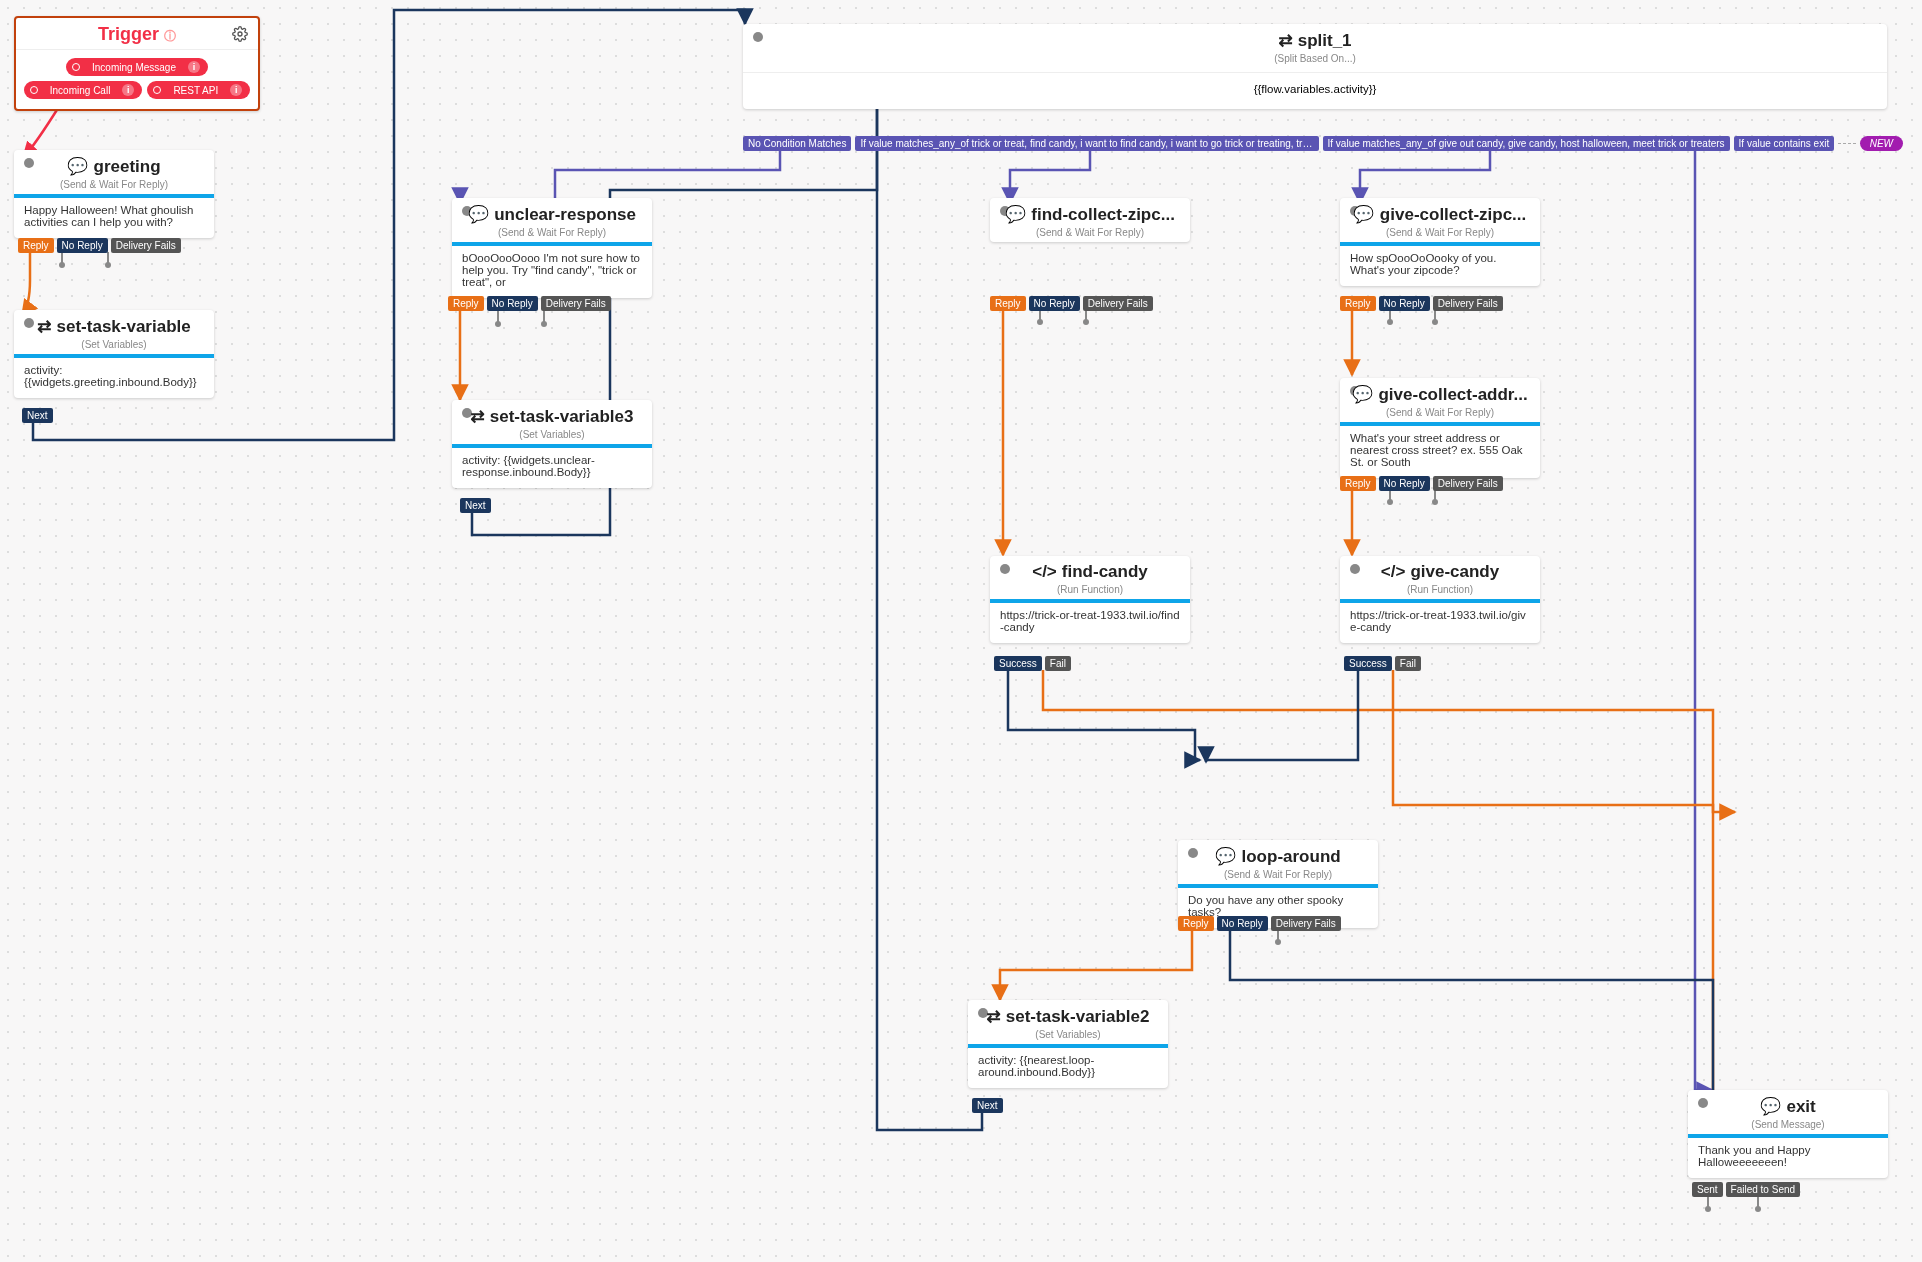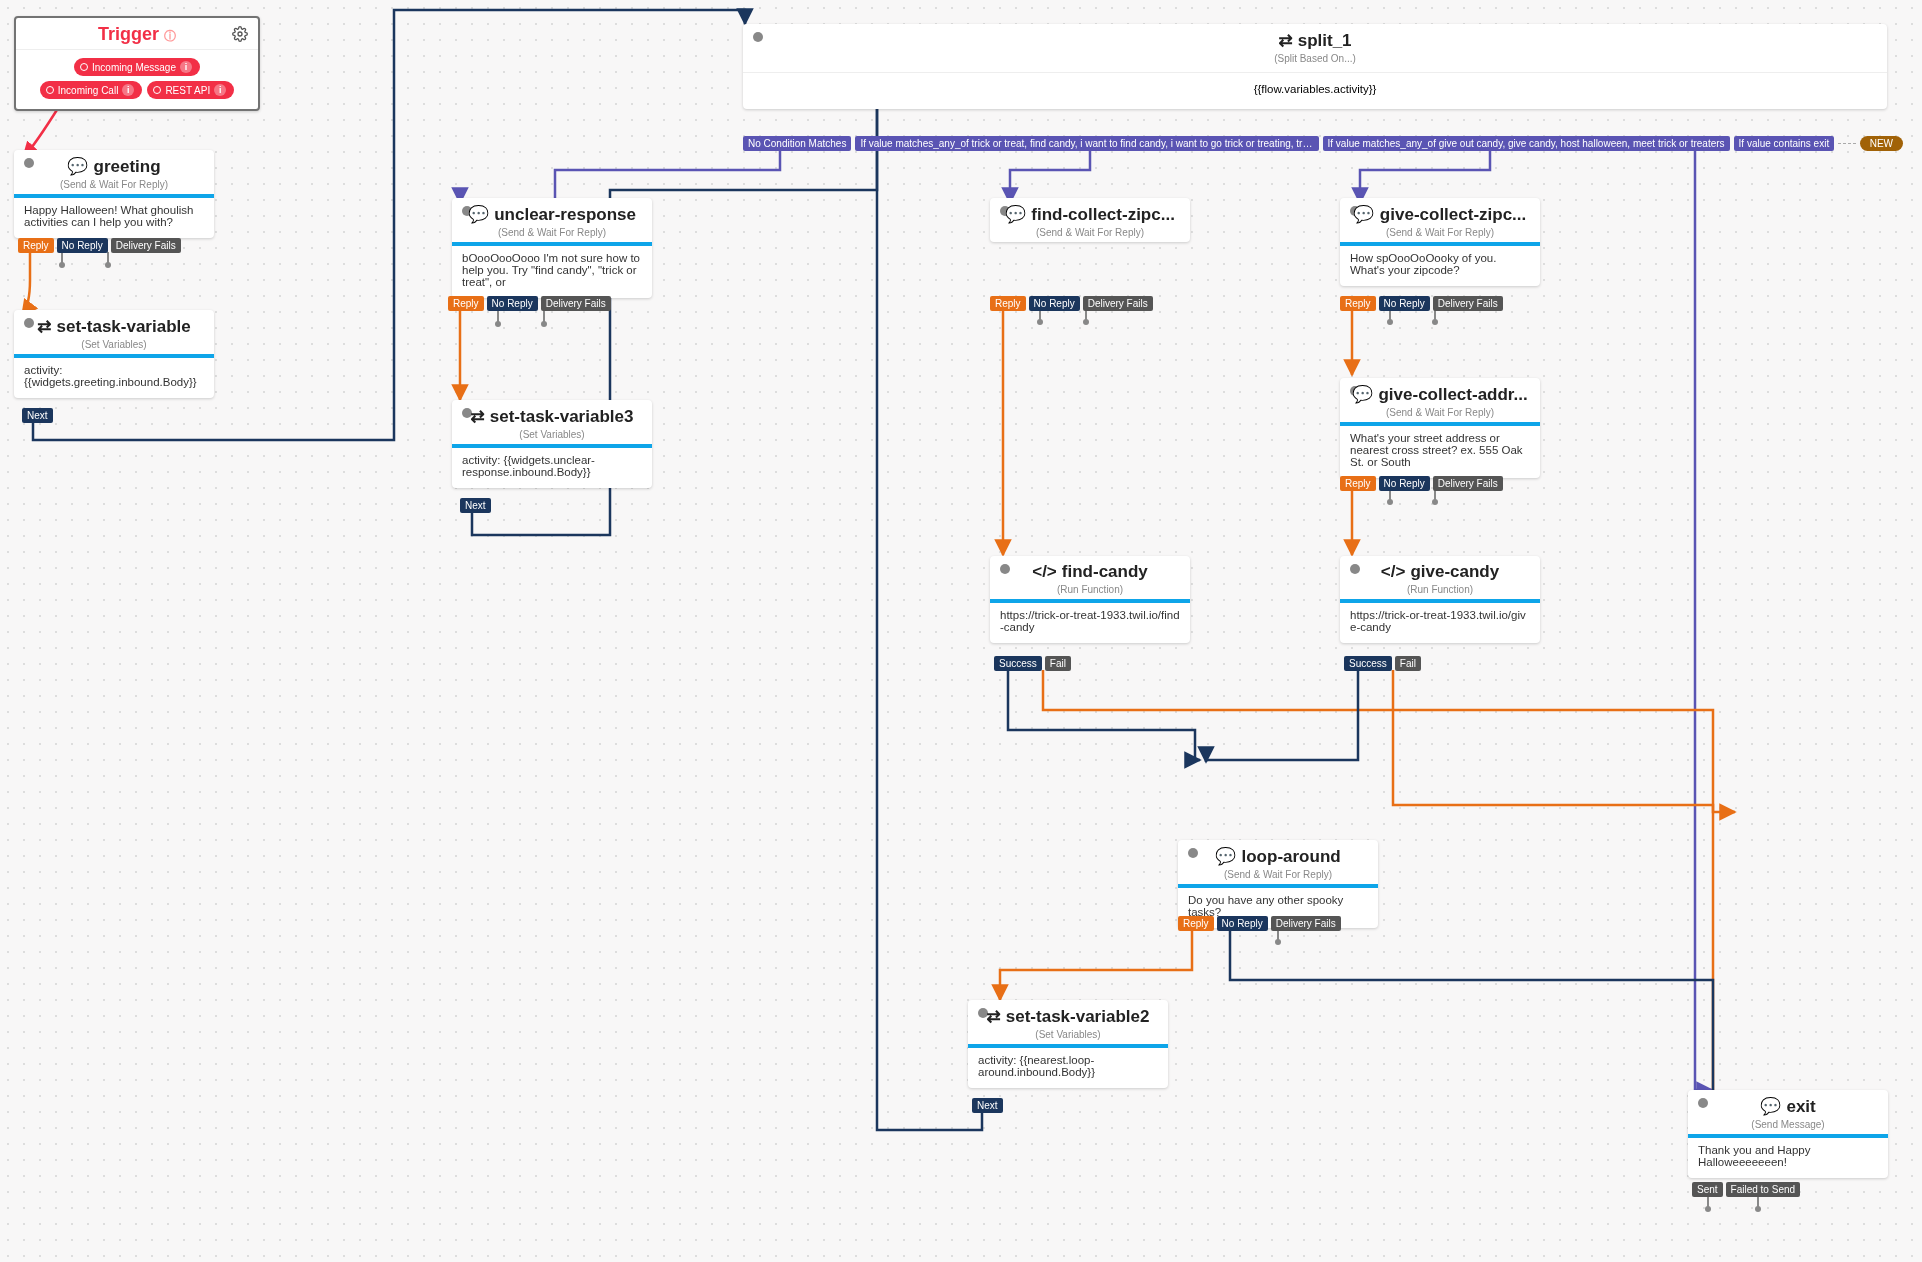--- a/index.html
+++ b/index.html
@@ -22,21 +22,21 @@
   }
   .widget {
     position: absolute;
     background: #fff;
     border-radius: 4px;
     box-shadow: 0 1px 3px rgba(0,0,0,.18);
     z-index: 5;
     font-size: 12px;
   }
   .trigger-widget {
-    border: 2px solid #737373;
+    border: 2px solid #c2410c;
     width: 246px;
   }
   .trigger-header {
     text-align:center;
     padding: 6px 4px 4px 4px;
     border-bottom: 1px solid #eee;
     position:relative;
   }
   .trigger-title {
     color: #f22f46;
@@ -48,21 +48,21 @@
   }
   .trigger-pills {
     padding: 8px 6px 10px 6px;
     display:flex; gap:5px; justify-content:center; flex-wrap:wrap;
   }
   .pill {
     display:inline-flex; align-items:center;
     background:#f22f46; color:#fff;
     font-size:10px;
     padding:3px 8px 3px 6px; border-radius:999px;
-    gap:4px;
+    gap:12px;
     justify-content:flex-end;
   }
   .pill .dot { width:8px;height:8px;border-radius:50%;border:1.5px solid #fff; display:inline-block;}
   .pill .info { font-weight:bold; background:rgba(255,255,255,.35); width:12px;height:12px;border-radius:50%;display:inline-flex;align-items:center;justify-content:center; font-size:9px;}
   .node-header {
     text-align:center; padding:6px 4px 2px 4px;
     position:relative;
   }
   .node-title {
     font-size:17px; font-weight:600; color:#222;
@@ -81,21 +81,21 @@
   }
   .tags { position:absolute; display:flex; gap:3px; z-index:6;}
   .tag {
     font-size:10px; color:#fff; padding:2px 5px; border-radius:2px;
     white-space:nowrap;
   }
   .t-orange { background:#e86f16; }
   .t-navy   { background:#1b365d; }
   .t-grey   { background:#555; }
   .t-purple { background:#5a54b3; }
-  .t-red    { background:#a16207; border-radius:999px; padding:2px 10px;}
+  .t-red    { background:#a21caf; border-radius:999px; padding:2px 10px;font-style:italic;}
   .hr-sep { height:1px;background:#eee;margin:4px 0;}
 </style>
 </head>
 <body>
 
 <svg class="connectors">
   <defs>
     <marker id="arrow-navy" viewBox="0 0 10 10" refX="9" refY="5" markerWidth="7" markerHeight="7" orient="auto">
       <path d="M0,0 L10,5 L0,10 z" fill="#1b365d"></path>
     </marker>

